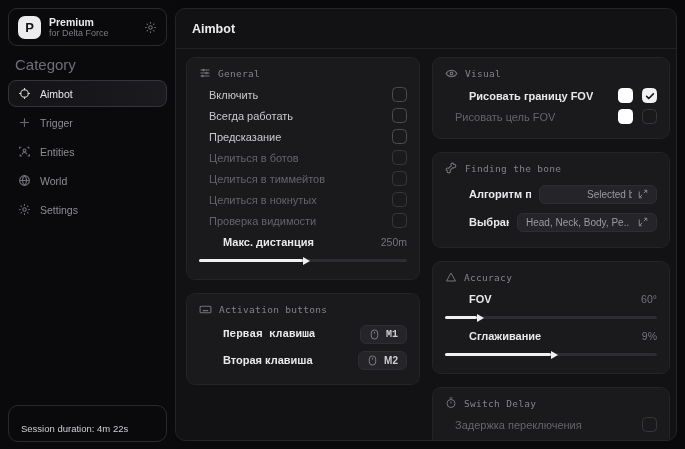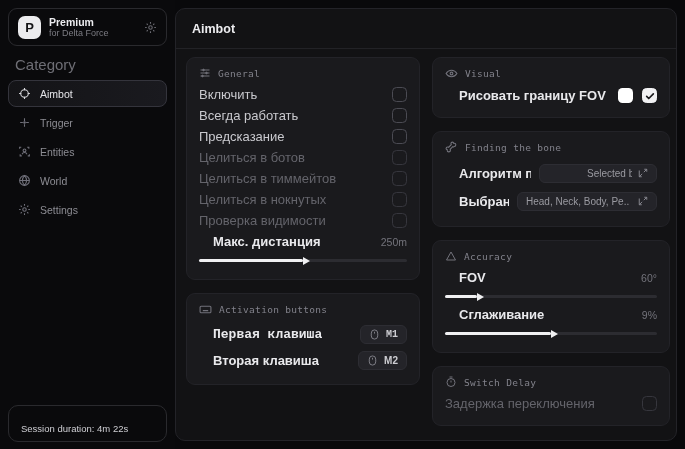--- a/index.html
+++ b/index.html
@@ -35,21 +35,21 @@
   .main-title { font-size:12.5px; font-weight:bold; color:#ececef; }
   .content { display:flex; gap:12px; padding:8px 6px 0 10px; height:392px; }
   .col { display:flex; flex-direction:column; gap:13px; }
   .col-l { width:236px; } .col-r { width:238px; }
   .card { background:#1a1a1d; border:1px solid #232328; border-radius:9px; padding:9px 12px 11px 12px; flex:none; }
   .card-head { display:flex; align-items:center; gap:7px; color:#82828b; font-size:9.5px;
     letter-spacing:.3px; margin-bottom:5px; }
   .card-head .ico { display:flex; color:#72727b; }
 
   .row { display:flex; align-items:center; justify-content:space-between; height:21px; gap:8px; }
-  .lbl { font-size:13px; color:#c9c9ce; white-space:nowrap; overflow:hidden; }
+  .lbl { font-size:11px; color:#c9c9ce; white-space:nowrap; overflow:hidden;margin-left:10px; }
   .lbl.dim { color:#64646b; }
   .lbl.strong { color:#e9e9ec; font-weight:bold;padding-left:14px; }
   .val { font-size:10.5px; color:#73737b; white-space:nowrap; }
 
   .checkbox { width:15px; height:15px; border:1.5px solid #4b4b53; border-radius:4.5px; flex:none; }
   .checkbox.dim { border-color:#36363d; }
   .checkbox.checked { background:#f1f1f3; border-color:#f1f1f3; display:flex; align-items:center; justify-content:center; }
   .swatch { width:15px; height:15px; border-radius:4.5px; flex:none; }
   .ctrl-group { display:flex; align-items:center; gap:9px; }
 
@@ -251,20 +251,27 @@
           <span class="lbl strong">Рисовать границу FOV</span>
           <span class="ctrl-group">
             <span class="swatch" style="background: rgb(255, 255, 255);"></span>
             <span class="checkbox checked">
               <svg width="10" height="10" viewBox="0 0 24 24" fill="none" stroke="#1a1a1d" stroke-width="4" stroke-linecap="round" stroke-linejoin="round">
                   <path d="M4 13l5 5L20 7"></path>
                 </svg>
             </span>
           </span>
         </div>
+        <div class="row">
+          <span class="lbl dim">Рисовать цель FOV</span>
+          <span class="ctrl-group">
+            <span class="swatch" style="background: rgb(255, 255, 255);"></span>
+            <span class="checkbox dim"></span>
+          </span>
+        </div>
       </div>
 
       <div class="card">
         <div class="card-head">
           <span class="ico">
             <svg width="13" height="13" viewBox="0 0 24 24" fill="none" stroke="currentColor" stroke-width="2">
                 <path d="M17 10c1.5 0 3-1.3 3-3s-1.3-3-3-3c-.4 0-.7.1-1 .2C15.9 3 15 2 13.8 2 12.1 2 11 3.5 11 5c0 .6.2 1.2.5 1.7L6.7 11.5C6.2 11.2 5.6 11 5 11c-1.5 0-3 1.1-3 2.8 0 1.2 1 2.1 2.2 2.2-.1.3-.2.6-.2 1 0 1.7 1.5 3 3 3s3-1.5 3-3c0-.6-.2-1.2-.5-1.7l4.8-4.8c.5.3 1.1.5 1.7.5z"></path>
               </svg>
           </span>
           <span class="mono">Finding the bone</span>

